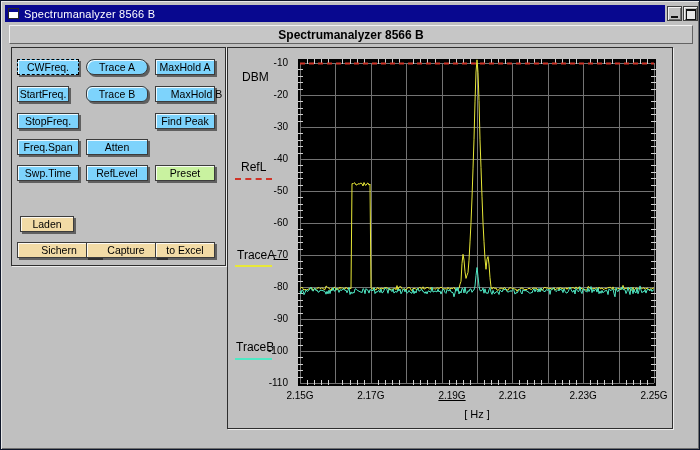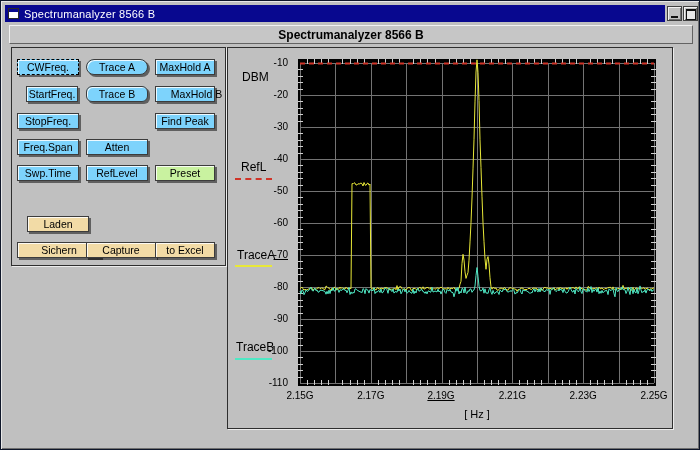--- a/index.html
+++ b/index.html
@@ -63,33 +63,33 @@
   </div>
   <div class="tb-btn tb-min"></div>
   <div class="tb-btn tb-max"></div>
 
   <div class="header">Spectrumanalyzer 8566 B</div>
 
   <div class="btn-panel" id="btn-panel">
       <div class="btn focused" style="left: 5px; top: 11px; width: 62px;">CWFreq.</div>
       <div class="btn" style="left: 74px; top: 11px; width: 62px; border-radius: 8px;">Trace A</div>
       <div class="btn" style="left: 143px; top: 11px; width: 60px;">MaxHold A</div>
-      <div class="btn" style="left: 14px; top: 38px; width: 52px;">StartFreq.</div>
+      <div class="btn" style="left: 5px; top: 38px; width: 52px;">StartFreq.</div>
       <div class="btn" style="left: 74px; top: 38px; width: 62px; border-radius: 6px;">Trace B</div>
       <div class="btn" style="left: 143px; top: 38px; width: 60px; padding-left: 23px;">MaxHold B</div>
       <div class="btn" style="left: 5px; top: 65px; width: 62px;">StopFreq.</div>
       <div class="btn" style="left: 143px; top: 65px; width: 60px;">Find Peak</div>
       <div class="btn" style="left: 5px; top: 91px; width: 62px;">Freq.Span</div>
       <div class="btn" style="left: 74px; top: 91px; width: 62px;">Atten</div>
       <div class="btn" style="left: 5px; top: 117px; width: 62px;">Swp.Time</div>
       <div class="btn" style="left: 74px; top: 117px; width: 62px;">RefLevel</div>
       <div class="btn green" style="left: 143px; top: 117px; width: 60px;">Preset</div>
-      <div class="btn tan" style="left: 15px; top: 168px; width: 62px;">Laden</div>
+      <div class="btn tan" style="left: 8px; top: 168px; width: 54px;">Laden</div>
       <div class="btn tan" style="left: 5px; top: 194px; width: 84px;">Sichern</div>
-      <div class="btn tan" style="left: 74px; top: 194px; width: 70px;">Capture</div>
+      <div class="btn tan" style="left: 74px; top: 194px; width: 80px;">Capture</div>
       <div class="btn tan" style="left: 143px; top: 194px; width: 60px;">to Excel</div>
     </div>
 
   <div class="plot-panel">
     <span class="lbl" style="left:14px;top:22px;">DBM</span>
 
     <span class="lbl" style="left:13px;top:112px;">RefL</span>
     <span class="legend-line dashed" style="top:130px;"></span>
 
     <span class="lbl" style="left:9px;top:200px;">TraceA</span>
@@ -107,21 +107,21 @@
         <span class="ytick" style="top: 169px;">-60</span>
         <span class="ytick" style="top: 201px; text-decoration: underline;">-70</span>
         <span class="ytick" style="top: 233px;">-80</span>
         <span class="ytick" style="top: 265px;">-90</span>
         <span class="ytick" style="top: 297px;">-100</span>
         <span class="ytick" style="top: 329px;">-110</span>
       </div>
     <div id="xticks">
         <span class="xtick" style="left: 50px;">2.15G</span>
         <span class="xtick" style="left: 120.8px;">2.17G</span>
-        <span class="xtick" style="left: 191px; text-decoration: underline;">2.19G</span>
+        <span class="xtick" style="left: 202px; text-decoration: underline;">2.19G</span>
         <span class="xtick" style="left: 262.4px;">2.21G</span>
         <span class="xtick" style="left: 333.2px;">2.23G</span>
         <span class="xtick" style="left: 404px;">2.25G</span>
       </div>
 
     <svg class="plot-svg" id="plot" width="358" height="327">
         <rect x="0" y="0" width="358" height="327" fill="#000000"></rect>
         <path d="M2.5 4V324M37.5 4V324M73.5 4V324M108.5 4V324M144.5 4V324M179.5 4V324M214.5 4V324M250.5 4V324M285.5 4V324M321.5 4V324M356.5 4V324M2 4.5H356M2 36.5H356M2 68.5H356M2 100.5H356M2 132.5H356M2 164.5H356M2 196.5H356M2 228.5H356M2 260.5H356M2 292.5H356M2 324.5H356" stroke="#737373" stroke-width="1" fill="none"></path>
         <path d="M9.5 0V5 M9.5 321V326M16.5 0V5 M16.5 321V326M23.5 0V5 M23.5 321V326M30.5 0V5 M30.5 321V326M44.5 0V5 M44.5 321V326M52.5 0V5 M52.5 321V326M59.5 0V5 M59.5 321V326M66.5 0V5 M66.5 321V326M80.5 0V5 M80.5 321V326M87.5 0V5 M87.5 321V326M94.5 0V5 M94.5 321V326M101.5 0V5 M101.5 321V326M115.5 0V5 M115.5 321V326M122.5 0V5 M122.5 321V326M129.5 0V5 M129.5 321V326M137.5 0V5 M137.5 321V326M151.5 0V5 M151.5 321V326M158.5 0V5 M158.5 321V326M165.5 0V5 M165.5 321V326M172.5 0V5 M172.5 321V326M186.5 0V5 M186.5 321V326M193.5 0V5 M193.5 321V326M200.5 0V5 M200.5 321V326M207.5 0V5 M207.5 321V326M221.5 0V5 M221.5 321V326M229.5 0V5 M229.5 321V326M236.5 0V5 M236.5 321V326M243.5 0V5 M243.5 321V326M257.5 0V5 M257.5 321V326M264.5 0V5 M264.5 321V326M271.5 0V5 M271.5 321V326M278.5 0V5 M278.5 321V326M292.5 0V5 M292.5 321V326M299.5 0V5 M299.5 321V326M306.5 0V5 M306.5 321V326M314.5 0V5 M314.5 321V326M328.5 0V5 M328.5 321V326M335.5 0V5 M335.5 321V326M342.5 0V5 M342.5 321V326M349.5 0V5 M349.5 321V326M0 10.5H5 M353 10.5H358M0 17.5H5 M353 17.5H358M0 23.5H5 M353 23.5H358M0 30.5H5 M353 30.5H358M0 42.5H5 M353 42.5H358M0 49.5H5 M353 49.5H358M0 55.5H5 M353 55.5H358M0 62.5H5 M353 62.5H358M0 74.5H5 M353 74.5H358M0 81.5H5 M353 81.5H358M0 87.5H5 M353 87.5H358M0 94.5H5 M353 94.5H358M0 106.5H5 M353 106.5H358M0 113.5H5 M353 113.5H358M0 119.5H5 M353 119.5H358M0 126.5H5 M353 126.5H358M0 138.5H5 M353 138.5H358M0 145.5H5 M353 145.5H358M0 151.5H5 M353 151.5H358M0 158.5H5 M353 158.5H358M0 170.5H5 M353 170.5H358M0 177.5H5 M353 177.5H358M0 183.5H5 M353 183.5H358M0 190.5H5 M353 190.5H358M0 202.5H5 M353 202.5H358M0 209.5H5 M353 209.5H358M0 215.5H5 M353 215.5H358M0 222.5H5 M353 222.5H358M0 234.5H5 M353 234.5H358M0 241.5H5 M353 241.5H358M0 247.5H5 M353 247.5H358M0 254.5H5 M353 254.5H358M0 266.5H5 M353 266.5H358M0 273.5H5 M353 273.5H358M0 279.5H5 M353 279.5H358M0 286.5H5 M353 286.5H358M0 298.5H5 M353 298.5H358M0 305.5H5 M353 305.5H358M0 311.5H5 M353 311.5H358M0 318.5H5 M353 318.5H358" stroke="#d0d0d0" stroke-width="1" fill="none"></path>
         <path d="M2 229.2 L3 229.1 L4 228.1 L5 229.8 L6 231.2 L7 230.1 L8 230.9 L9 231.0 L10 230.2 L11 229.8 L12 229.8 L13 228.8 L14 229.1 L15 231.6 L16 230.7 L17 229.3 L18 230.5 L19 229.3 L20 229.0 L21 228.6 L22 229.6 L23 229.6 L24 228.6 L25 229.9 L26 230.1 L27 230.6 L28 227.1 L29 227.6 L30 228.7 L31 229.3 L32 230.1 L33 231.9 L34 229.0 L35 230.7 L36 228.4 L37 228.3 L38 231.2 L39 229.1 L40 230.2 L41 229.9 L42 228.0 L43 229.5 L44 228.5 L45 229.6 L46 229.5 L47 230.1 L48 228.2 L49 229.5 L50 229.6 L51 229.7 L52 229.3 L53 229.6 L54 124.6 L55 124.8 L56 123.8 L57 124.1 L58 126.0 L59 125.9 L60 124.7 L61 125.1 L62 124.7 L63 123.9 L64 124.8 L65 127.0 L66 123.5 L67 125.8 L68 126.3 L69 124.5 L70 124.0 L71 126.1 L72 125.0 L73 228.8 L74 229.7 L75 230.0 L76 228.8 L77 230.2 L78 231.1 L79 229.1 L80 228.6 L81 230.3 L82 229.7 L83 229.4 L84 229.0 L85 229.9 L86 229.6 L87 228.2 L88 229.2 L89 228.4 L90 229.9 L91 229.6 L92 231.2 L93 229.7 L94 230.7 L95 229.5 L96 230.3 L97 229.1 L98 230.8 L99 226.6 L100 230.9 L101 228.0 L102 227.9 L103 227.7 L104 229.6 L105 230.7 L106 229.7 L107 230.0 L108 231.2 L109 229.4 L110 228.8 L111 228.5 L112 228.8 L113 230.9 L114 231.5 L115 229.4 L116 229.6 L117 229.2 L118 230.5 L119 230.2 L120 229.8 L121 229.3 L122 228.0 L123 229.8 L124 229.8 L125 227.8 L126 230.2 L127 229.6 L128 229.0 L129 228.4 L130 228.6 L131 229.3 L132 230.4 L133 228.3 L134 229.8 L135 230.5 L136 229.3 L137 230.4 L138 229.5 L139 228.9 L140 229.0 L141 229.6 L142 228.9 L143 228.0 L144 228.9 L145 229.5 L146 230.2 L147 229.4 L148 230.2 L149 230.0 L150 228.4 L151 230.0 L152 230.2 L153 228.9 L154 229.7 L155 229.4 L156 228.3 L157 230.4 L158 230.7 L159 229.8 L160 230.2 L161 229.4 L162 225.2 L163 222.3 L164 204.4 L165 195.3 L166 201.1 L167 212.8 L168 219.4 L169 216.2 L170 213.5 L171 201.2 L172 182.9 L173 163.7 L174 139.0 L175 109.9 L176 80.3 L177 42.9 L178 13.0 L179 0.8 L180 13.3 L181 41.5 L182 80.8 L183 108.7 L184 137.8 L185 163.9 L186 182.7 L187 199.9 L188 210.3 L189 200.3 L190 197.6 L191 205.1 L192 218.8 L193 227.9 L194 230.2 L195 228.4 L196 229.0 L197 229.5 L198 228.9 L199 231.1 L200 231.3 L201 230.6 L202 229.1 L203 229.3 L204 229.1 L205 230.4 L206 228.7 L207 228.8 L208 230.4 L209 230.8 L210 231.3 L211 229.1 L212 228.9 L213 228.7 L214 229.7 L215 229.0 L216 229.6 L217 230.3 L218 230.1 L219 232.3 L220 230.5 L221 230.9 L222 229.6 L223 229.0 L224 229.2 L225 229.1 L226 230.7 L227 230.7 L228 230.4 L229 230.6 L230 229.5 L231 229.6 L232 229.3 L233 230.8 L234 229.8 L235 229.1 L236 229.1 L237 229.3 L238 229.2 L239 229.6 L240 231.3 L241 230.9 L242 229.9 L243 229.6 L244 231.5 L245 230.5 L246 228.6 L247 228.4 L248 229.0 L249 229.0 L250 229.1 L251 229.5 L252 229.8 L253 229.2 L254 230.4 L255 229.7 L256 228.5 L257 231.2 L258 230.0 L259 229.8 L260 228.6 L261 230.9 L262 228.3 L263 229.3 L264 229.3 L265 229.8 L266 230.0 L267 229.7 L268 228.7 L269 230.3 L270 228.8 L271 229.3 L272 229.5 L273 229.1 L274 228.9 L275 228.6 L276 229.1 L277 229.8 L278 227.9 L279 229.4 L280 230.0 L281 227.8 L282 228.5 L283 229.2 L284 229.8 L285 230.0 L286 230.6 L287 230.2 L288 231.3 L289 230.7 L290 227.6 L291 227.9 L292 229.6 L293 229.3 L294 229.6 L295 229.9 L296 229.4 L297 229.7 L298 228.7 L299 229.3 L300 231.0 L301 228.1 L302 229.7 L303 229.7 L304 228.8 L305 230.1 L306 230.6 L307 229.3 L308 229.8 L309 229.6 L310 228.4 L311 228.9 L312 227.9 L313 229.2 L314 230.3 L315 227.9 L316 230.2 L317 231.3 L318 230.6 L319 230.4 L320 229.2 L321 229.9 L322 229.8 L323 229.8 L324 230.2 L325 226.4 L326 229.8 L327 229.7 L328 229.1 L329 229.5 L330 229.0 L331 228.8 L332 230.2 L333 231.7 L334 230.2 L335 228.4 L336 231.4 L337 230.2 L338 228.7 L339 229.4 L340 230.1 L341 229.4 L342 229.8 L343 228.8 L344 229.8 L345 228.8 L346 229.1 L347 230.0 L348 230.1 L349 228.9 L350 229.5 L351 230.9 L352 229.9 L353 230.0 L354 230.0 L355 228.9 L356 229.3 " stroke="#e8e838" stroke-width="1" fill="none"></path>

